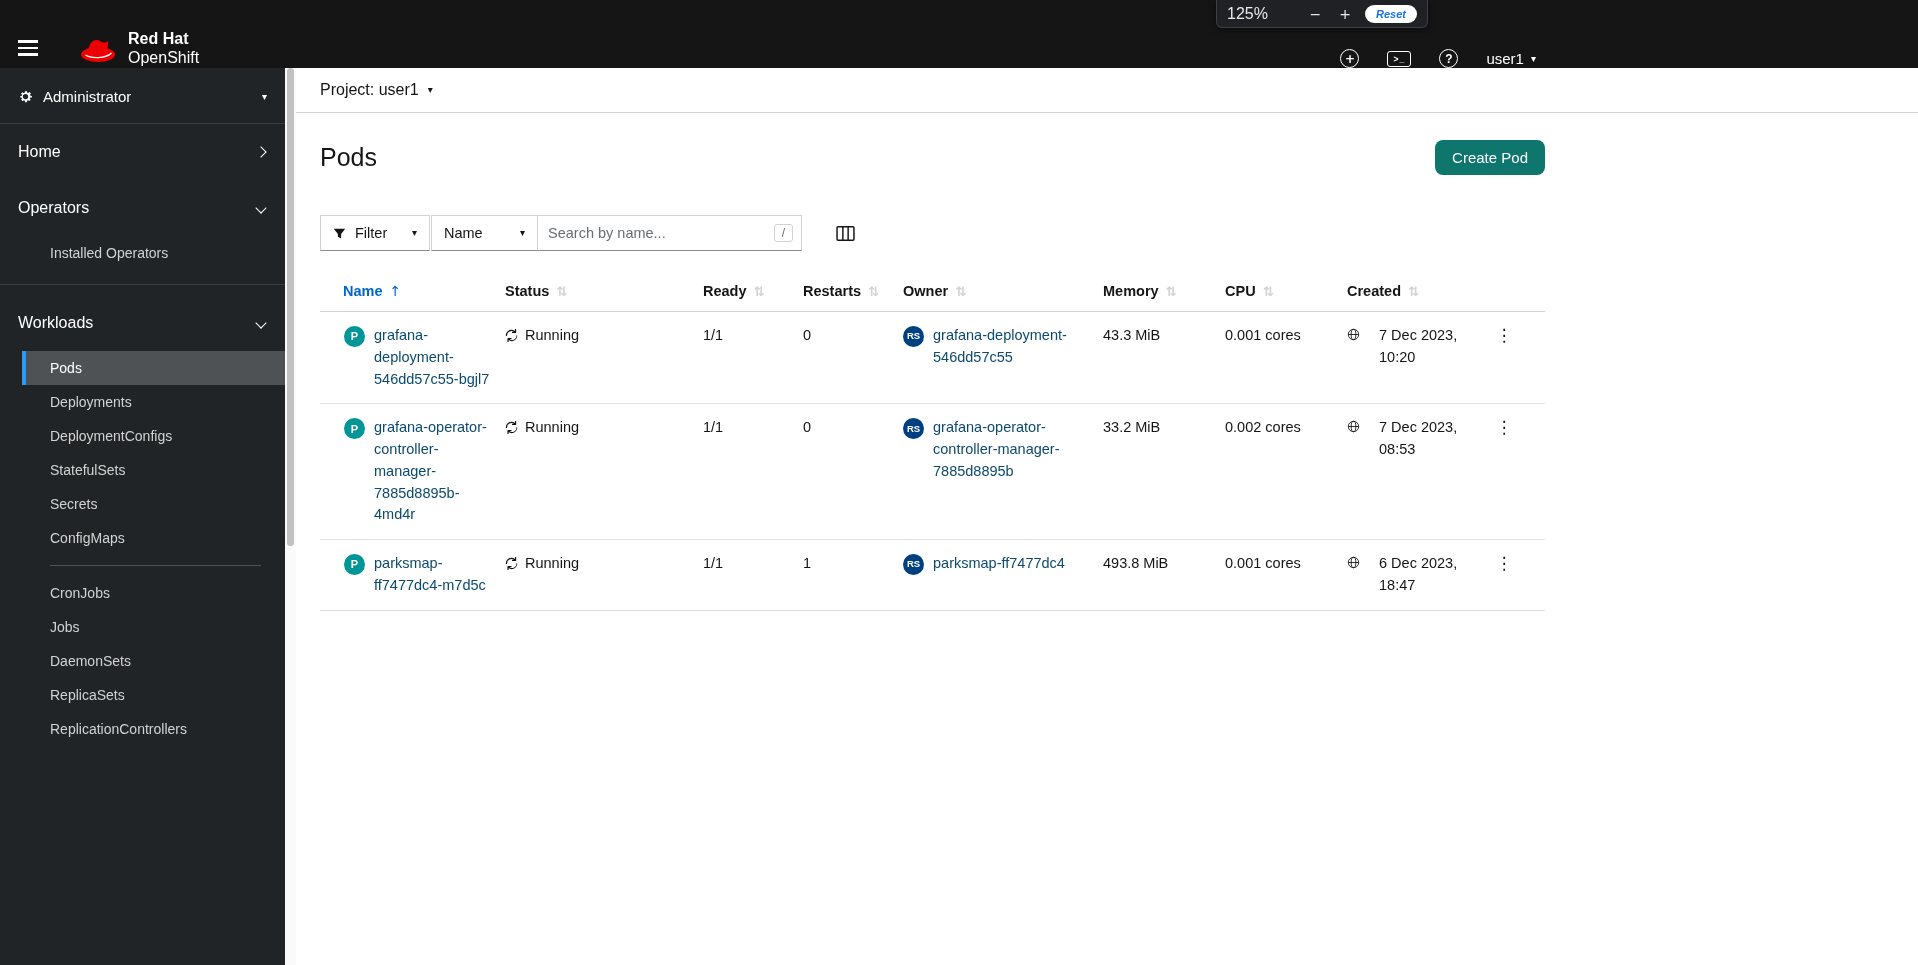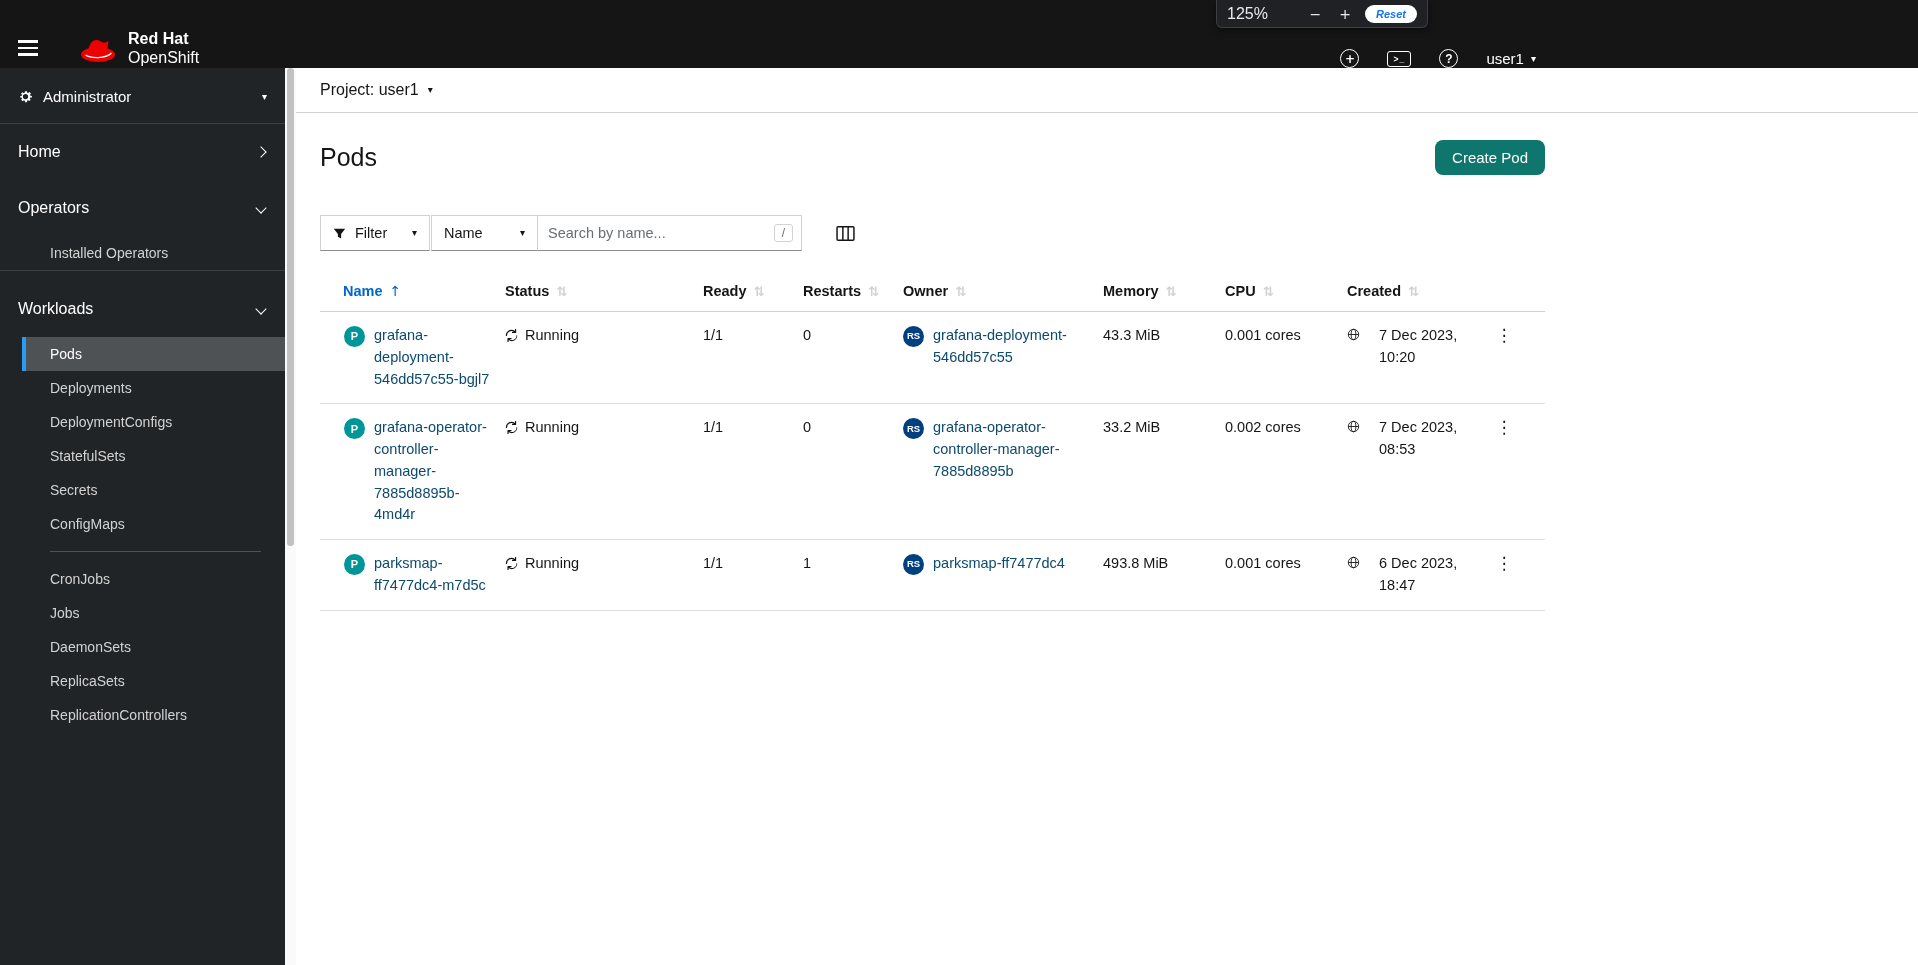--- a/index.html
+++ b/index.html
@@ -156,21 +156,21 @@
 
     <div class="nav-top">
       <span>Home</span>
       <span class="chev right"></span>
     </div>
 
     <div class="nav-top">
       <span>Operators</span>
       <span class="chev down"></span>
     </div>
-    <ul class="nav-sub section-sep" style="margin-left:0; padding-left:22px; ">
+    <ul class="nav-sub section-sep" style="margin-left:0; padding-left:22px; padding-bottom:14px;">
       <li class="nav-sub-item">
         <span>Installed Operators</span>
       </li>
     </ul>
 
     <div class="nav-top">
       <span>Workloads</span>
       <span class="chev down"></span>
     </div>
     <ul class="nav-sub">

